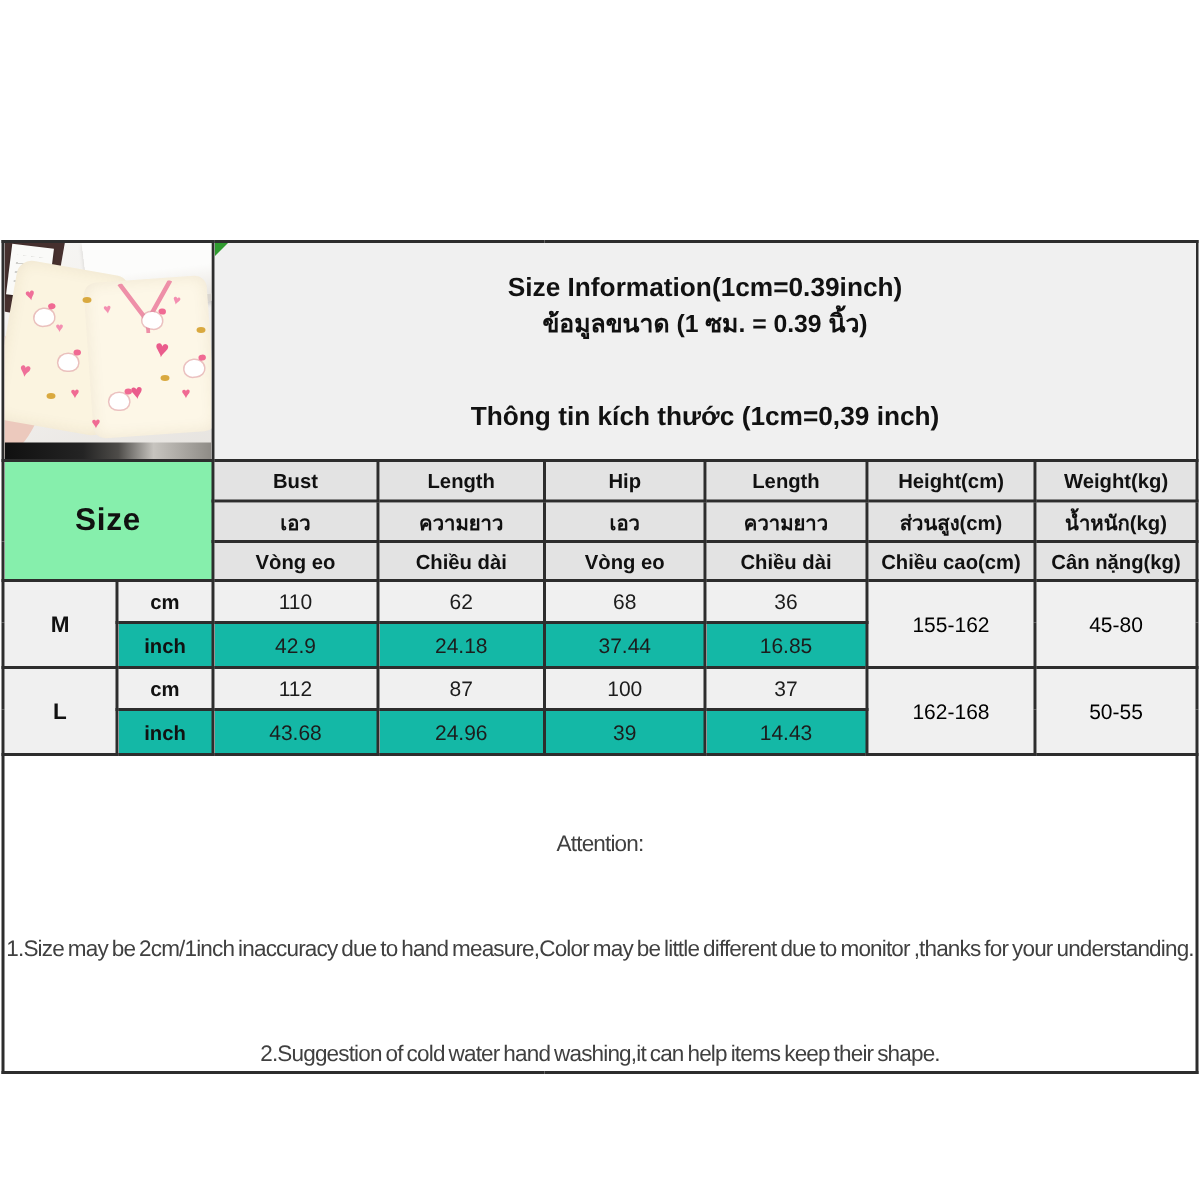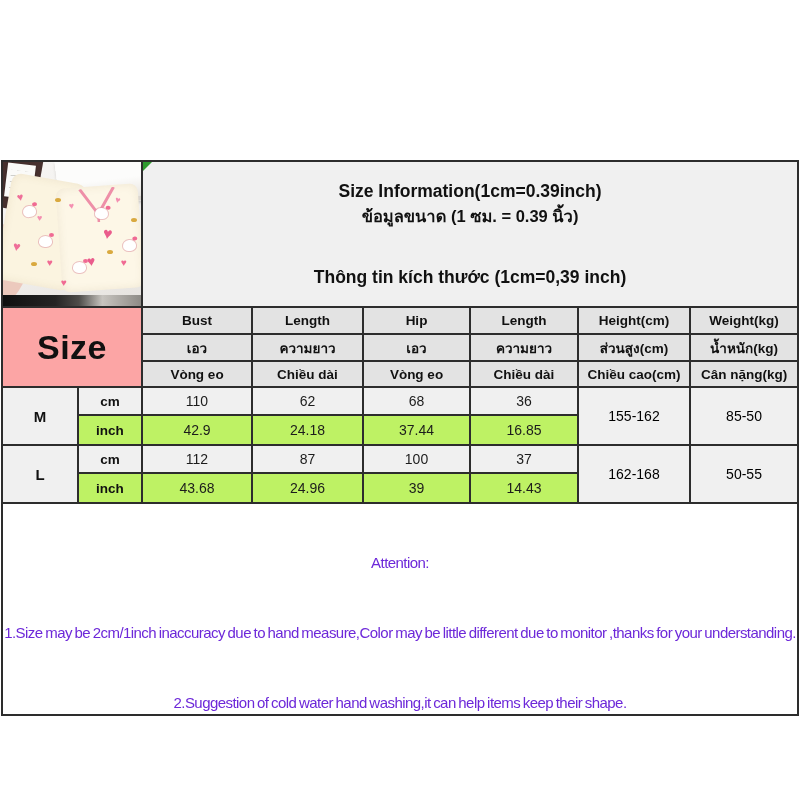--- a/index.html
+++ b/index.html
@@ -27,34 +27,34 @@
   .title-stack{display:flex;flex-direction:column;justify-content:center;align-items:center;height:100%;}
   .title-stack div{line-height:25px;font-weight:bold;}
   .t-en{font-size:17.5px;}
   .t-th{font-size:16.5px;}
   .t-vi{font-size:17.5px;margin-top:36px;}
   .green-tri{position:absolute;left:0;top:0;width:9px;height:9px;
     background:#2f9a2f;clip-path:polygon(0 0,100% 0,0 100%);}
 
   td.hdr-cell{background:#e3e3e3;font-weight:bold;font-size:13.5px;}
   tr.hdr-vi td.hdr-cell{font-size:13.5px;}
-  td.size-cell{background:#fca5a5;font-weight:bold;font-size:34px;letter-spacing:.5px;}
+  td.size-cell{background:#86efac;font-weight:bold;font-size:21px;letter-spacing:.5px;}
   td.size-letter{background:#e3e3e3;font-weight:bold;font-size:15px;}
   td.unit{font-weight:bold;font-size:13.5px;}
   tr.cm-row td{background:#f0f0f0;}
-  tr.inch-row td{background:#bef264;}
+  tr.inch-row td{background:#14b8a6;}
   td.val{font-size:14px;color:#1c1c1c;}
   td.merged{background:#efefef;font-size:14px;color:#000000;}
 
   td.attention-cell{
     background:#ffffff;text-align:left;vertical-align:top;
     padding:3px 5px 0 4px;
   }
   .attn-text div{
-    font-size:15px;line-height:22px;letter-spacing:-0.55px;word-spacing:-1px;color:#6d28d9;margin-top:48px;
+    font-size:15px;line-height:22px;letter-spacing:-0.55px;word-spacing:-1px;color:#404040;margin-top:48px;
   }
 
   
   td.photo-cell{padding:0;background:#efedea;}
   .photo{position:relative;width:100%;height:144px;overflow:hidden;
     background:linear-gradient(155deg,#f7f6f4 0%,#f0eeeb 55%,#e6e3df 100%);}
   .pkg-box{position:absolute;right:-8px;top:-6px;width:92px;height:44px;
     background:linear-gradient(#fcfcfb 55%,#e9e6e1 100%);
     border-bottom:5px solid #d9d5cf;transform:rotate(-7deg);box-shadow:0 2px 3px rgba(0,0,0,.15);}
   .hand{position:absolute;left:-20px;top:58px;width:46px;height:86px;
@@ -172,21 +172,21 @@
   </tr>
 
   <tr class="cm-row">
     <td rowspan="2" class="size-letter">M</td>
     <td class="unit">cm</td>
     <td class="val">110</td>
     <td class="val">62</td>
     <td class="val">68</td>
     <td class="val">36</td>
     <td rowspan="2" class="merged">155-162</td>
-    <td rowspan="2" class="merged">85-50</td>
+    <td rowspan="2" class="merged">45-80</td>
   </tr>
   <tr class="inch-row">
     <td class="unit">inch</td>
     <td class="val">42.9</td>
     <td class="val">24.18</td>
     <td class="val">37.44</td>
     <td class="val">16.85</td>
   </tr>
 
   <tr class="cm-row">

